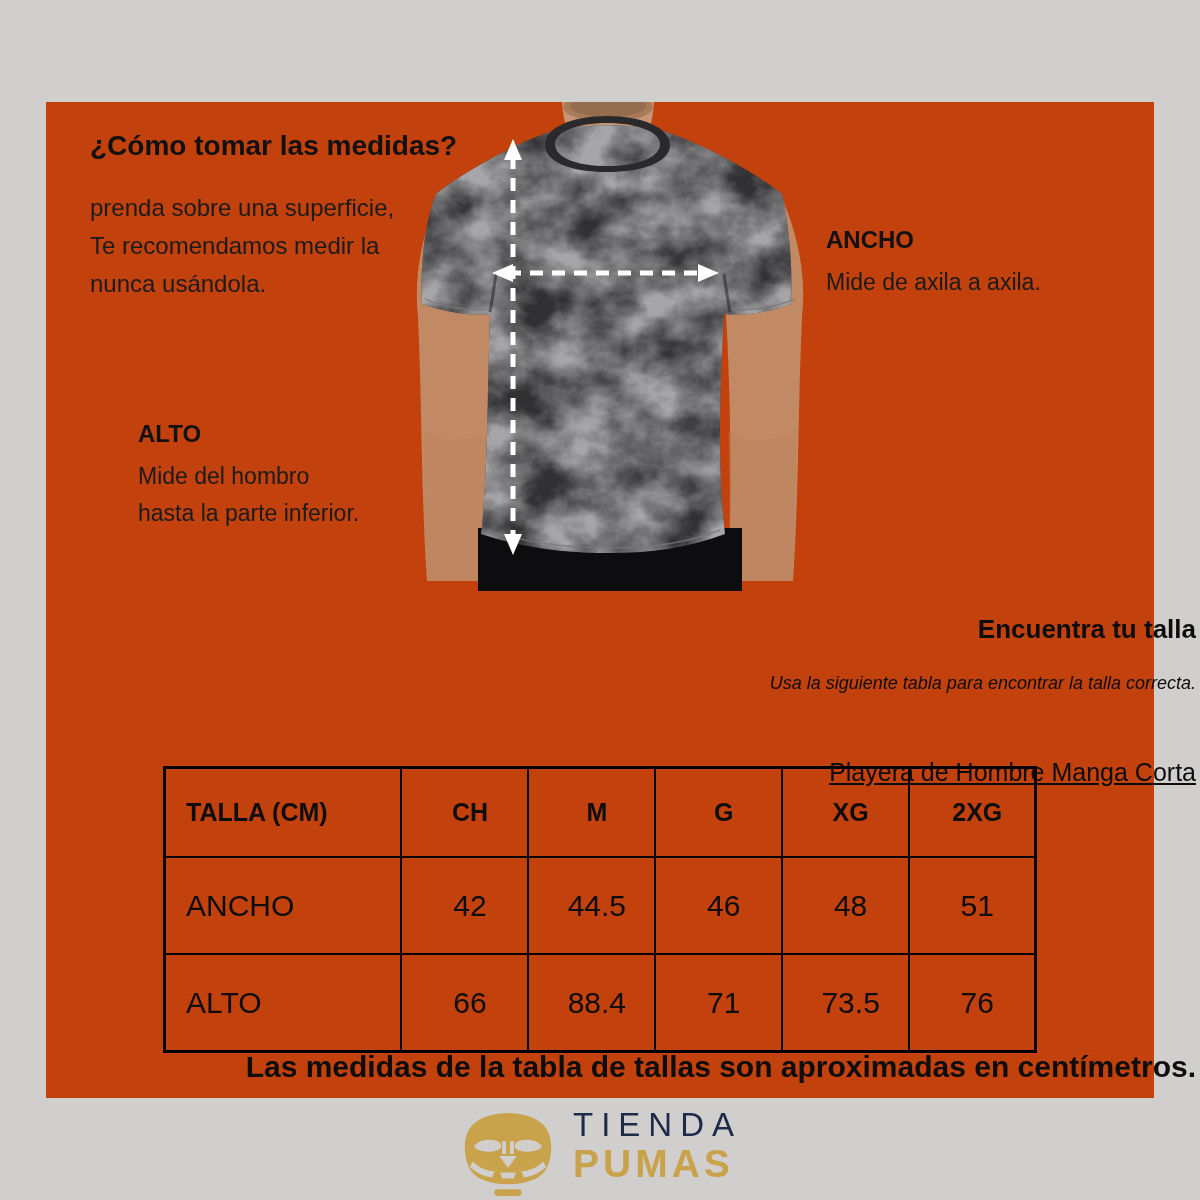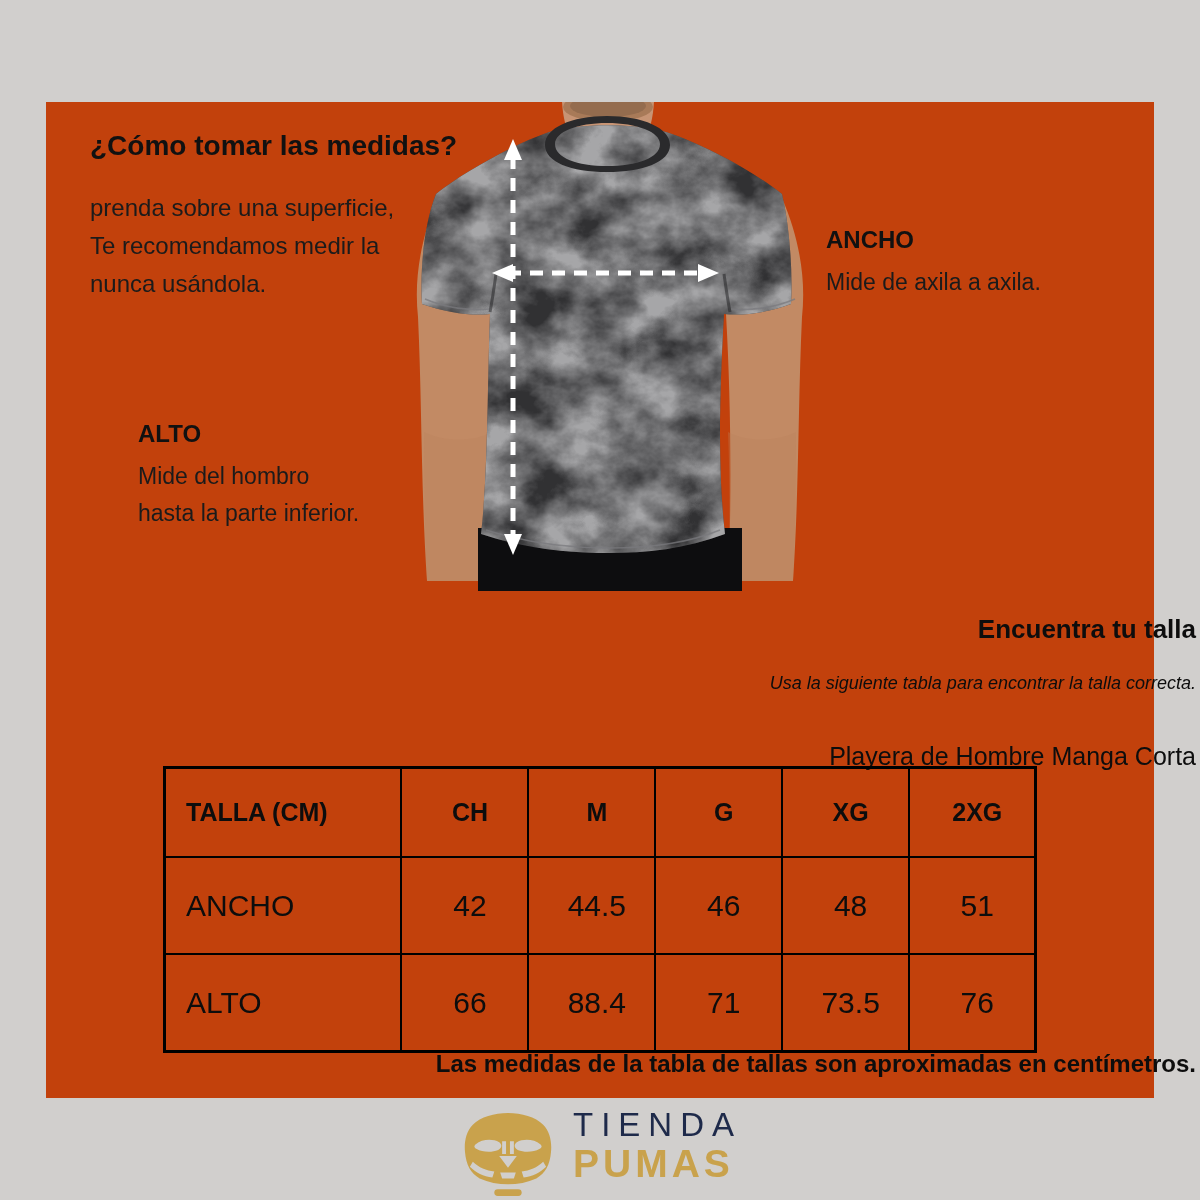--- a/index.html
+++ b/index.html
@@ -25,22 +25,22 @@
   .measure-note .d{font-size:23px;line-height:37px;color:#1b1b1b;}
   #ancho-note{left:780px;top:124px;width:330px;}
   #alto-note{left:92px;top:318px;width:300px;}
   
   .photo{position:absolute;left:348px;top:0;width:432px;height:489px;}
   .photo svg{display:block;width:432px;height:489px;}
   
   .center-line{position:absolute;left:0;width:100%;text-align:right;margin-left:42px;}
   #find-title{top:512px;font-size:26px;font-weight:bold;}
   #find-sub{top:571px;font-size:18px;font-style:italic;}
-  #table-caption{top:640px;font-size:25px;}
-  #table-footnote{top:948px;font-size:24px;font-weight:bold;}
+  #table-caption{top:656px;font-size:25px;text-decoration:underline;}
+  #table-footnote{top:948px;font-size:30px;font-weight:bold;}
   
   table.size-table{
     position:absolute;left:117px;top:664px;width:874px;
     border-collapse:collapse;border:3px solid #000;table-layout:fixed;
   }
   table.size-table th,table.size-table td{
     border:2px solid #000;text-align:center;vertical-align:middle;
     font-family:"Liberation Sans", sans-serif;
     padding-left:12px;
   }

